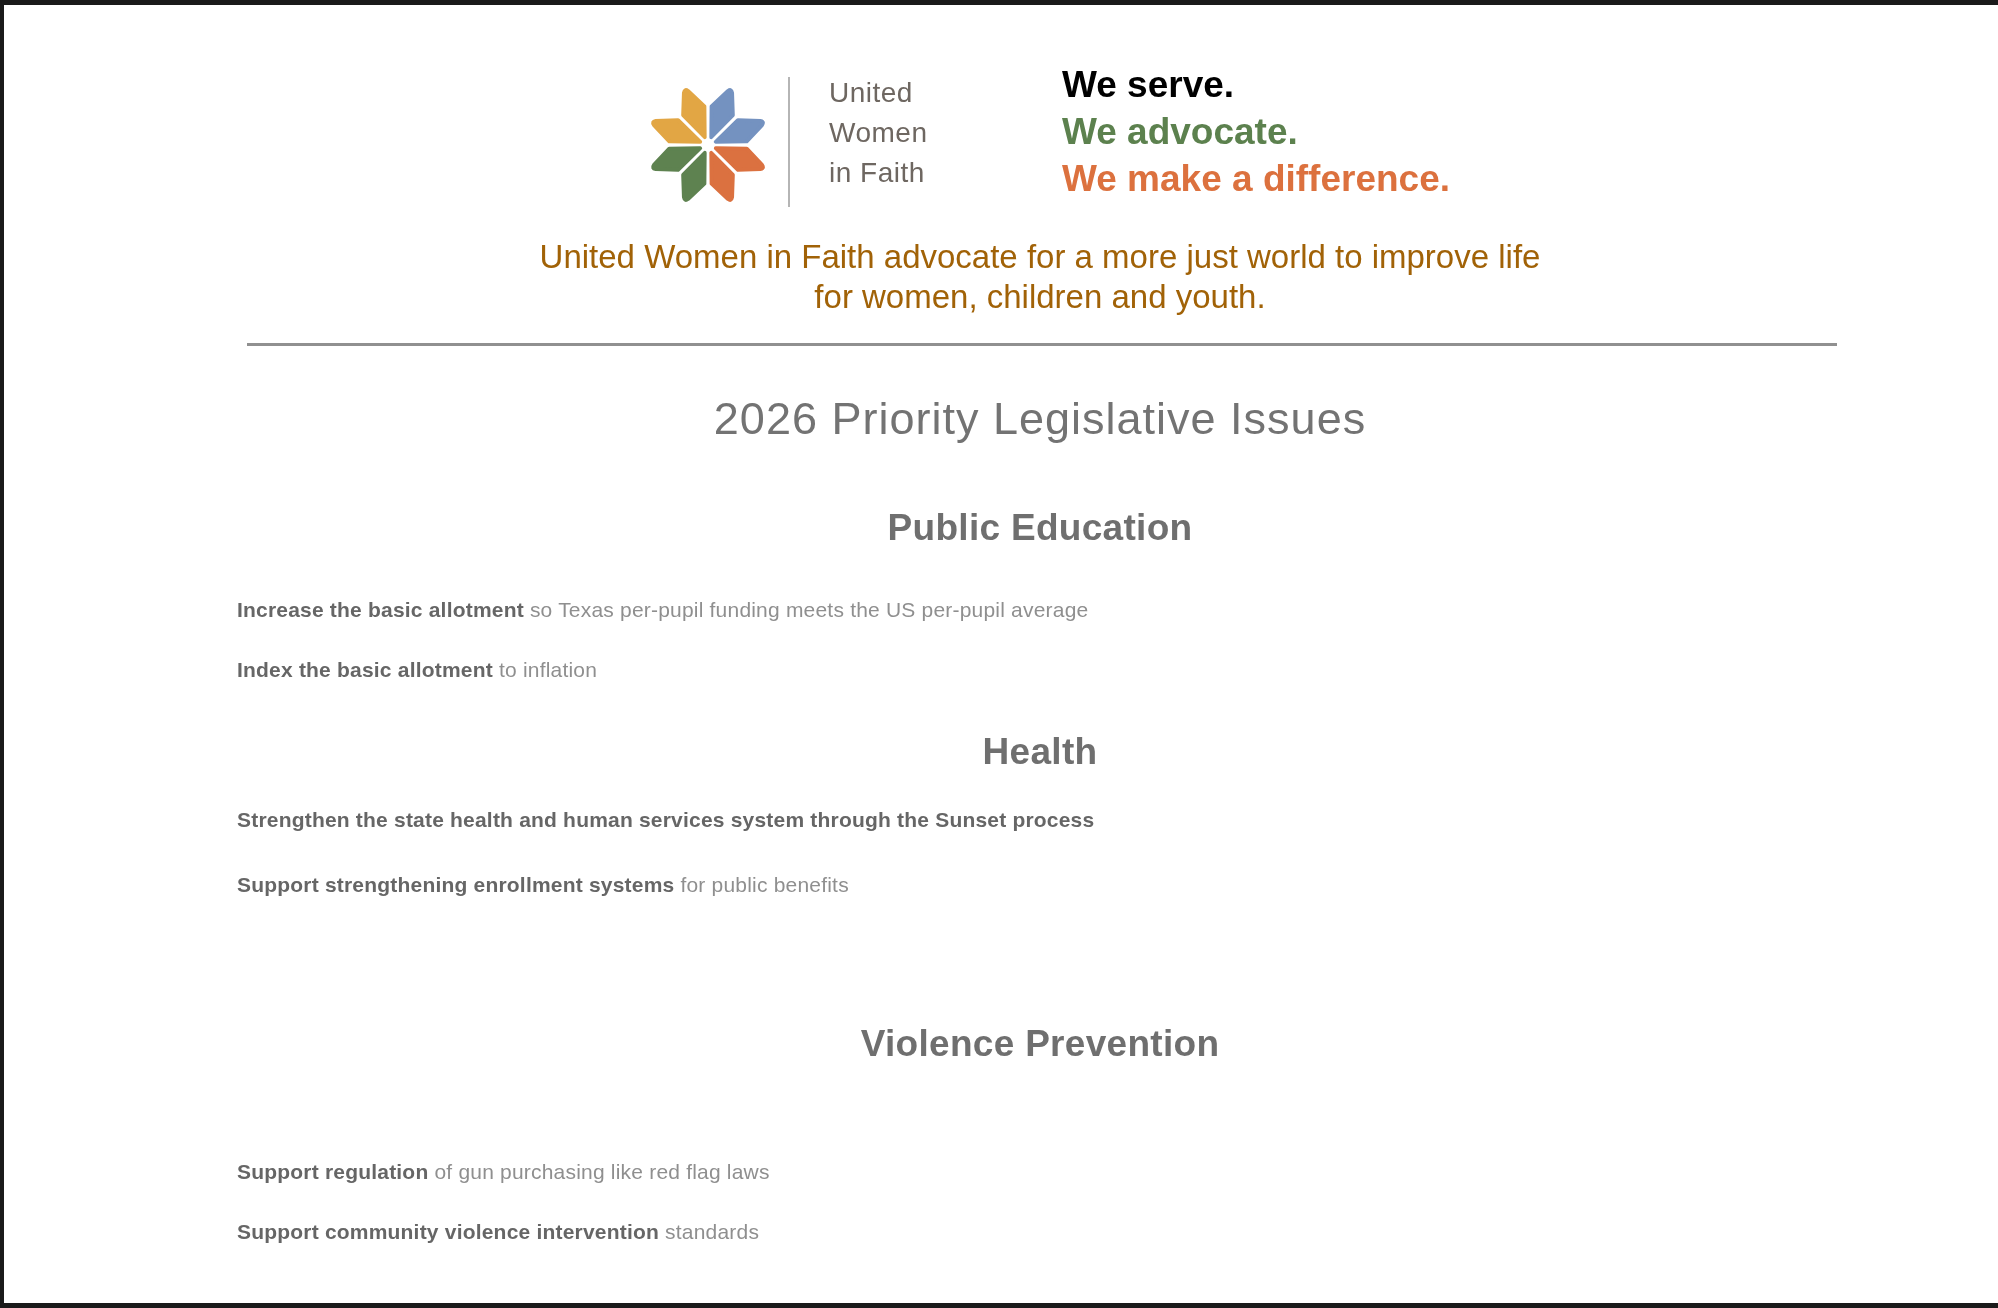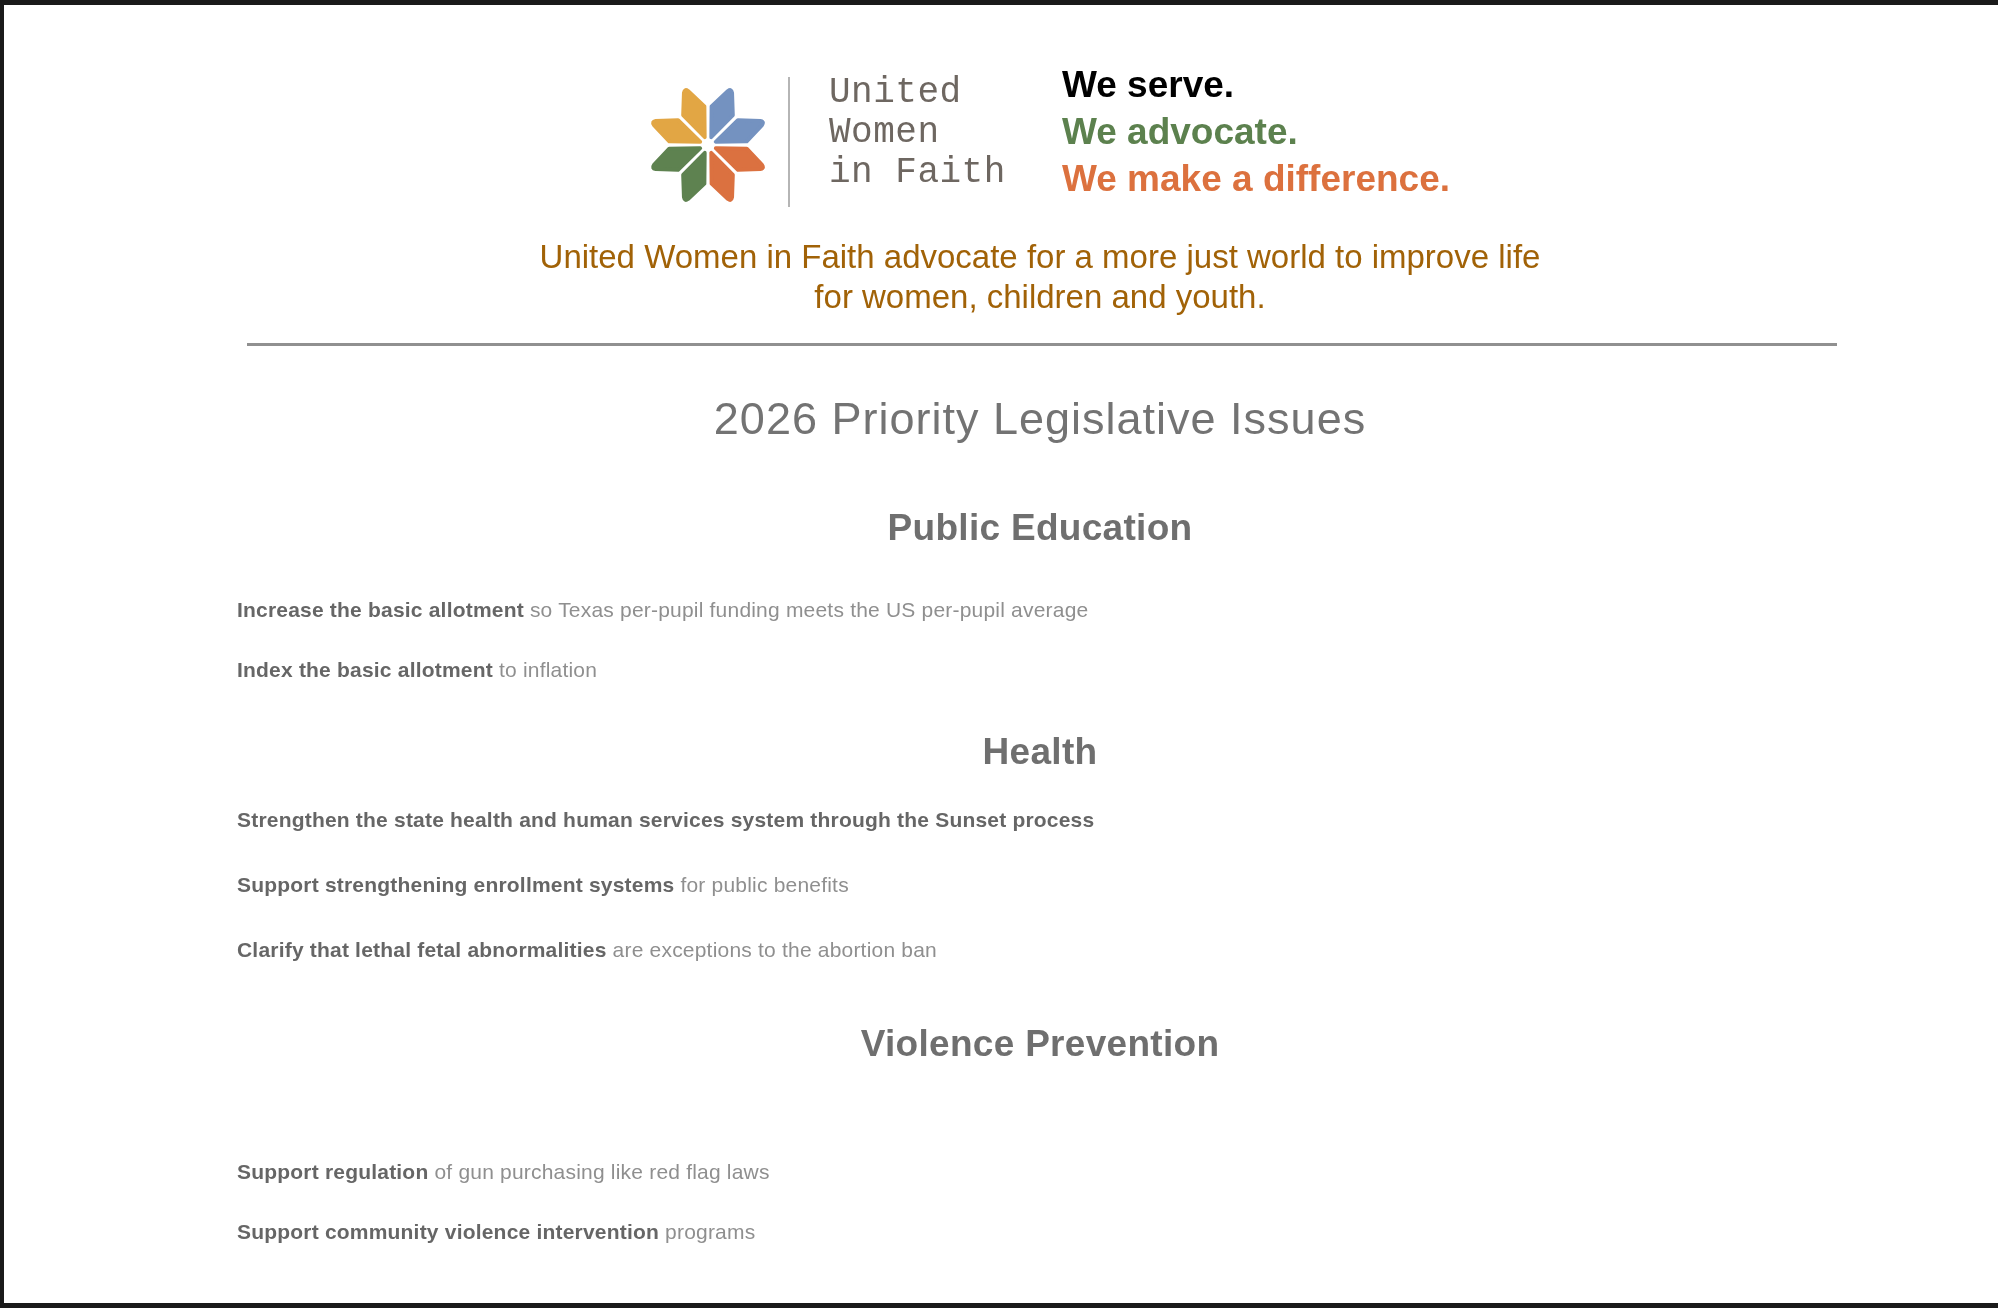--- a/index.html
+++ b/index.html
@@ -10,22 +10,22 @@
   
   .edge{position:absolute;background:#1a1a1a;}
   .edge-top{left:0;top:0;width:1998px;height:5px;}
   .edge-left{left:0;top:0;width:4px;height:1308px;}
   .edge-bottom{left:0;top:1303px;width:1998px;height:5px;}
 
   
   .star{position:absolute;left:643px;top:80px;width:130px;height:130px;}
   .star path{stroke-width:4;stroke-linejoin:round;}
   .logo-rule{position:absolute;left:788px;top:77px;width:2px;height:130px;background:#b5b5b5;}
-  .wordmark{position:absolute;left:829px;top:73px;font-size:36px;line-height:40px;
-    color:#6e6761;letter-spacing:0.5px;font-weight:400;font-family:Liberation Mono, monospace;}
+  .wordmark{position:absolute;left:829px;top:73px;font-size:28px;line-height:40px;
+    color:#6e6761;letter-spacing:0.5px;font-weight:400;}
   .wordmark .wm-line{display:block;}
   .tagline{position:absolute;left:1062px;top:61px;font-size:37px;font-weight:700;line-height:47px;}
   .tagline .tl{display:block;}
   .tl-0{color:#000000;}
   .tl-1{color:#5c814e;}
   .tl-2{color:#dc713e;}
 
   .centered{position:absolute;left:84px;width:1912px;text-align:center;margin:0;}
   .mission{font-size:33px;line-height:40px;color:#a16207;font-weight:400;}
   .mission .mline{display:block;}
@@ -91,25 +91,22 @@
     <b>Index the basic allotment</b><span> to inflation</span>
   </p>
 
   <h2 class="centered section" style="top:728px">Health</h2>
   <p class="item" style="top:799px">
     <b>Strengthen the state health and human services system through the Sunset process</b><span></span>
   </p>
   <p class="item" style="top:864px">
     <b>Support strengthening enrollment systems</b><span> for public benefits</span>
   </p>
-  <p class="item" style="top:929px">
-    <b>Clarify that lethal fetal abnormalities</b><span> are exceptions to the abortion ban</span>
-  </p>
 
   <h2 class="centered section" style="top:1020px">Violence Prevention</h2>
   <p class="item" style="top:1151px">
     <b>Support regulation</b><span> of gun purchasing like red flag laws</span>
   </p>
   <p class="item" style="top:1211px">
-    <b>Support community violence intervention</b><span> programs</span>
+    <b>Support community violence intervention</b><span> standards</span>
   </p>
 
 </div>
 
 </body></html>

